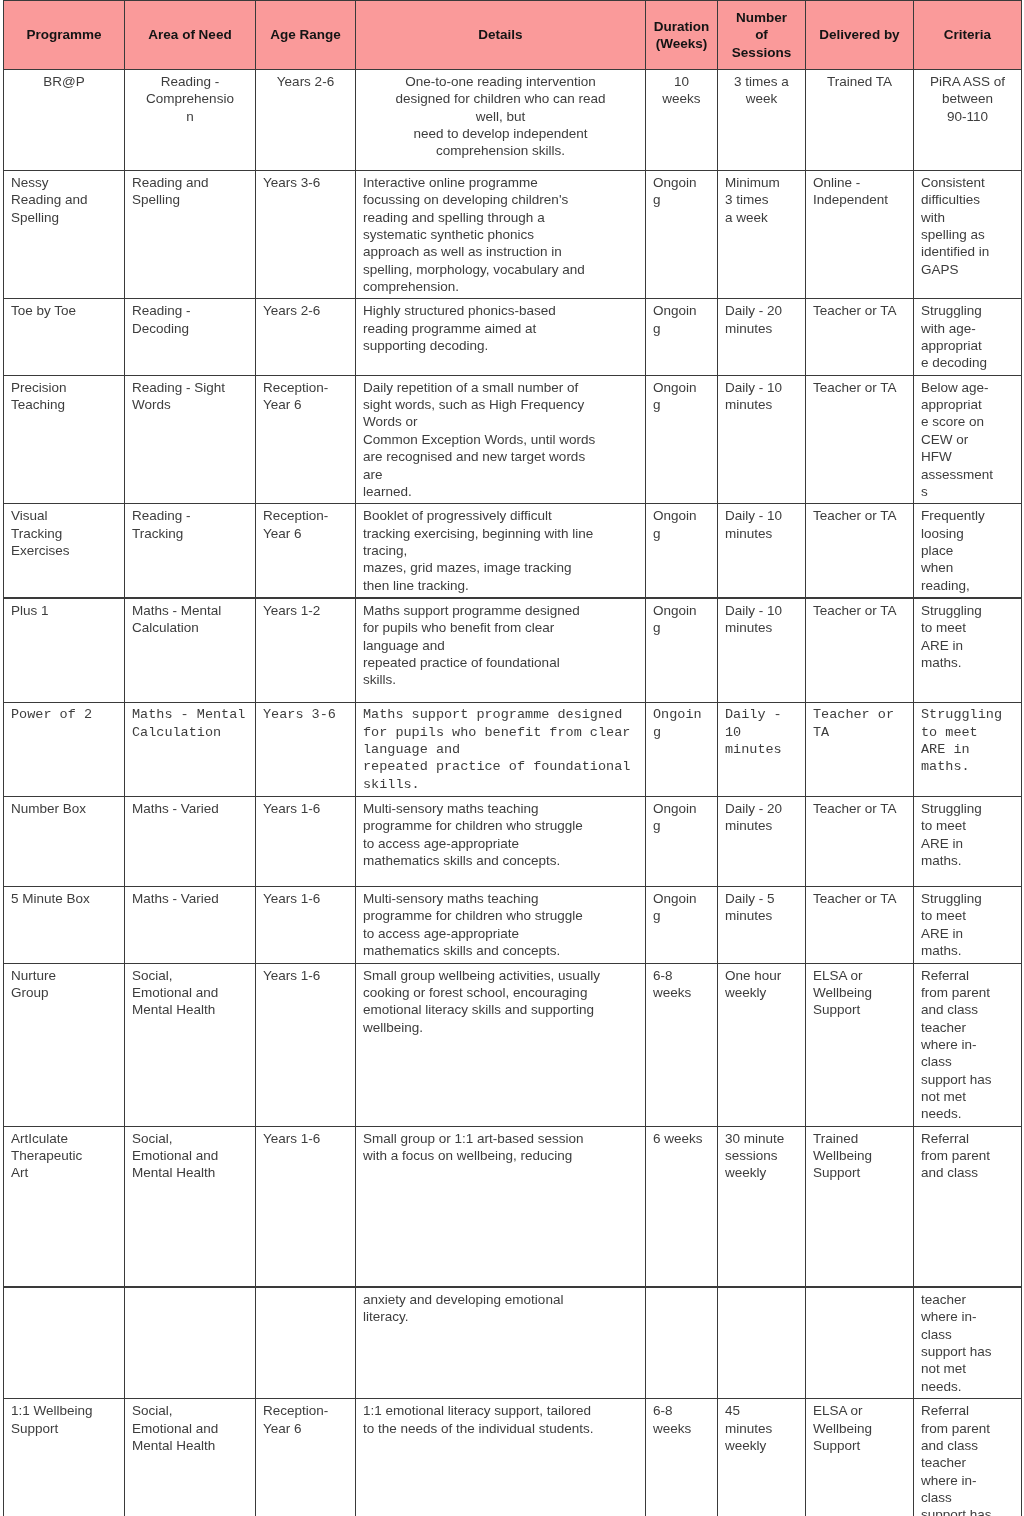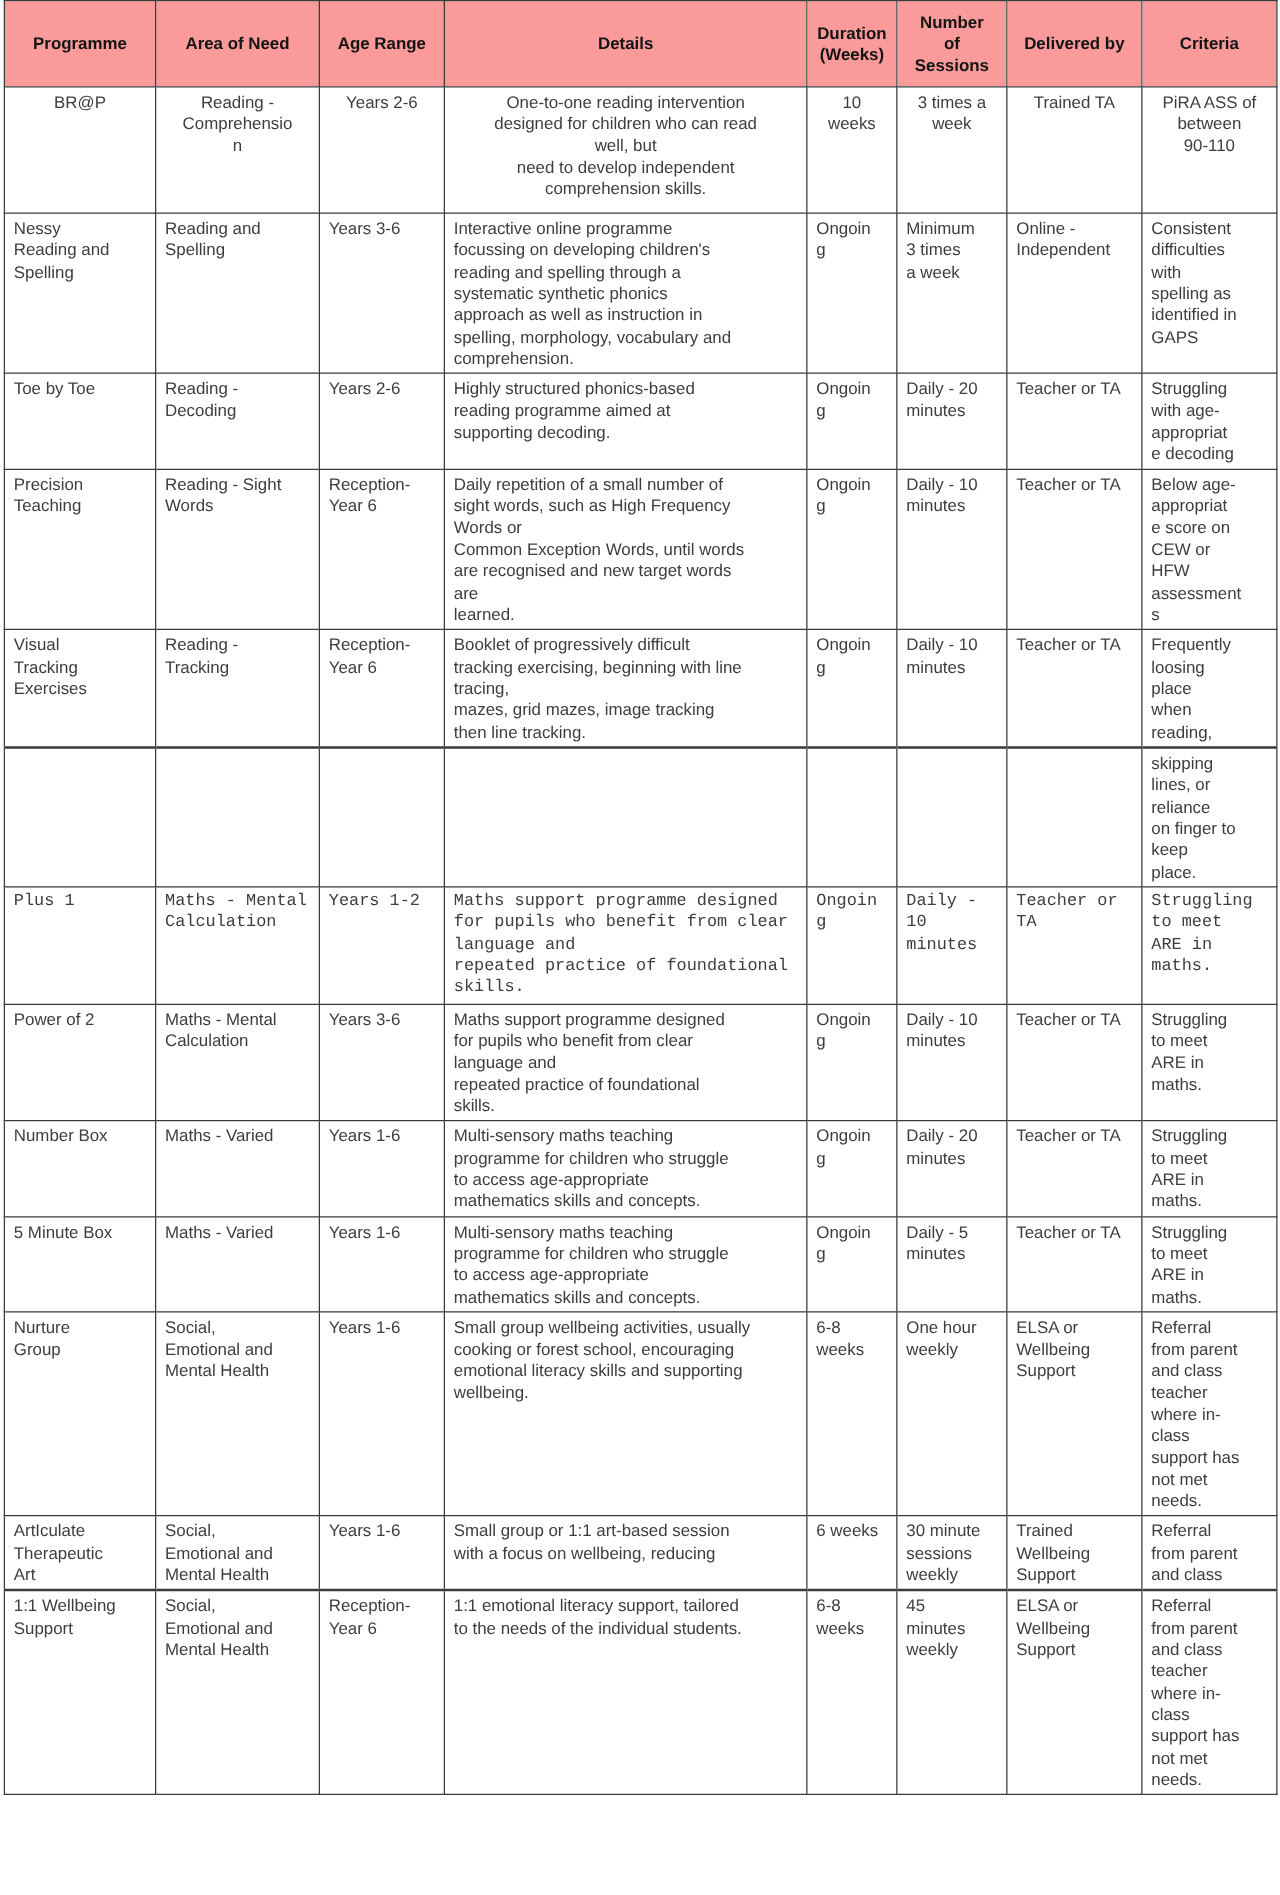--- a/index.html
+++ b/index.html
@@ -211,35 +211,20 @@
         <td>Daily - 10
 minutes</td>
         <td>Teacher or TA</td>
         <td>Frequently
 loosing
 place
 when
 reading,</td>
       </tr>
       <tr>
-        <td></td>
-        <td></td>
-        <td></td>
-        <td></td>
-        <td></td>
-        <td></td>
-        <td></td>
-        <td>skipping
-lines, or
-reliance
-on finger to
-keep
-place.</td>
-      </tr>
-      <tr>
         <td>Plus 1</td>
         <td>Maths - Mental
 Calculation</td>
         <td>Years 1-2</td>
         <td>Maths support programme designed
 for pupils who benefit from clear
 language and
 repeated practice of foundational
 skills.</td>
         <td>Ongoin
@@ -351,20 +336,36 @@
 sessions
 weekly</td>
         <td>Trained
 Wellbeing
 Support</td>
         <td>Referral
 from parent
 and class</td>
       </tr>
       <tr>
+        <td></td>
+        <td></td>
+        <td></td>
+        <td>anxiety and developing emotional
+literacy.</td>
+        <td></td>
+        <td></td>
+        <td></td>
+        <td>teacher
+where in-
+class
+support has
+not met
+needs.</td>
+      </tr>
+      <tr>
         <td>1:1 Wellbeing
 Support</td>
         <td>Social,
 Emotional and
 Mental Health</td>
         <td>Reception-
 Year 6</td>
         <td>1:1 emotional literacy support, tailored
 to the needs of the individual students.</td>
         <td>6-8

